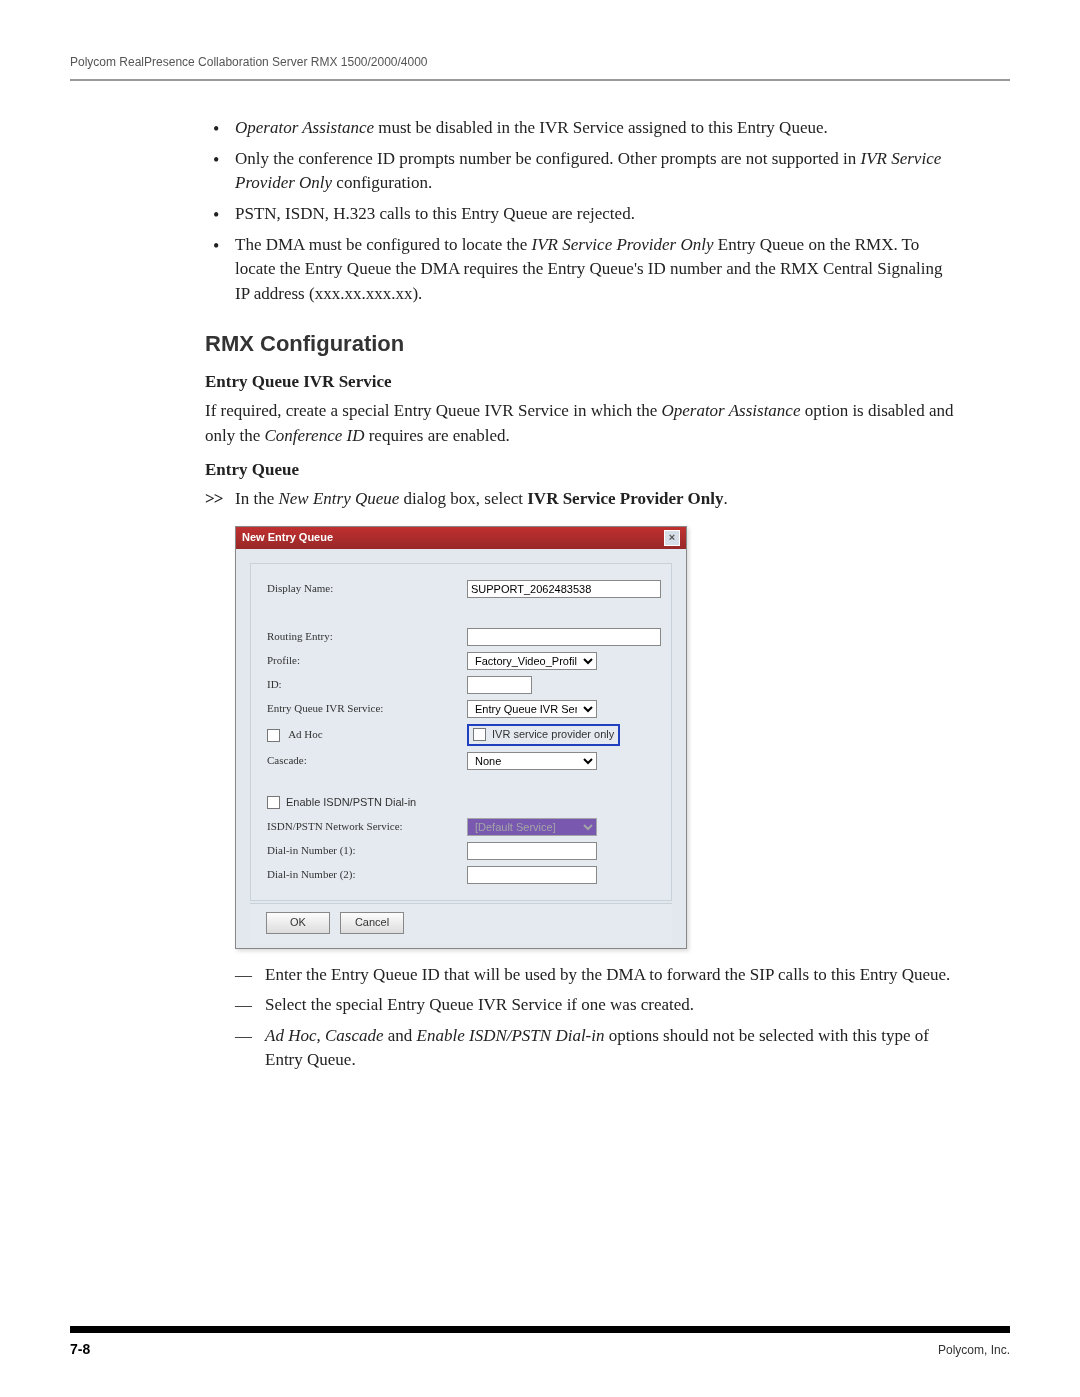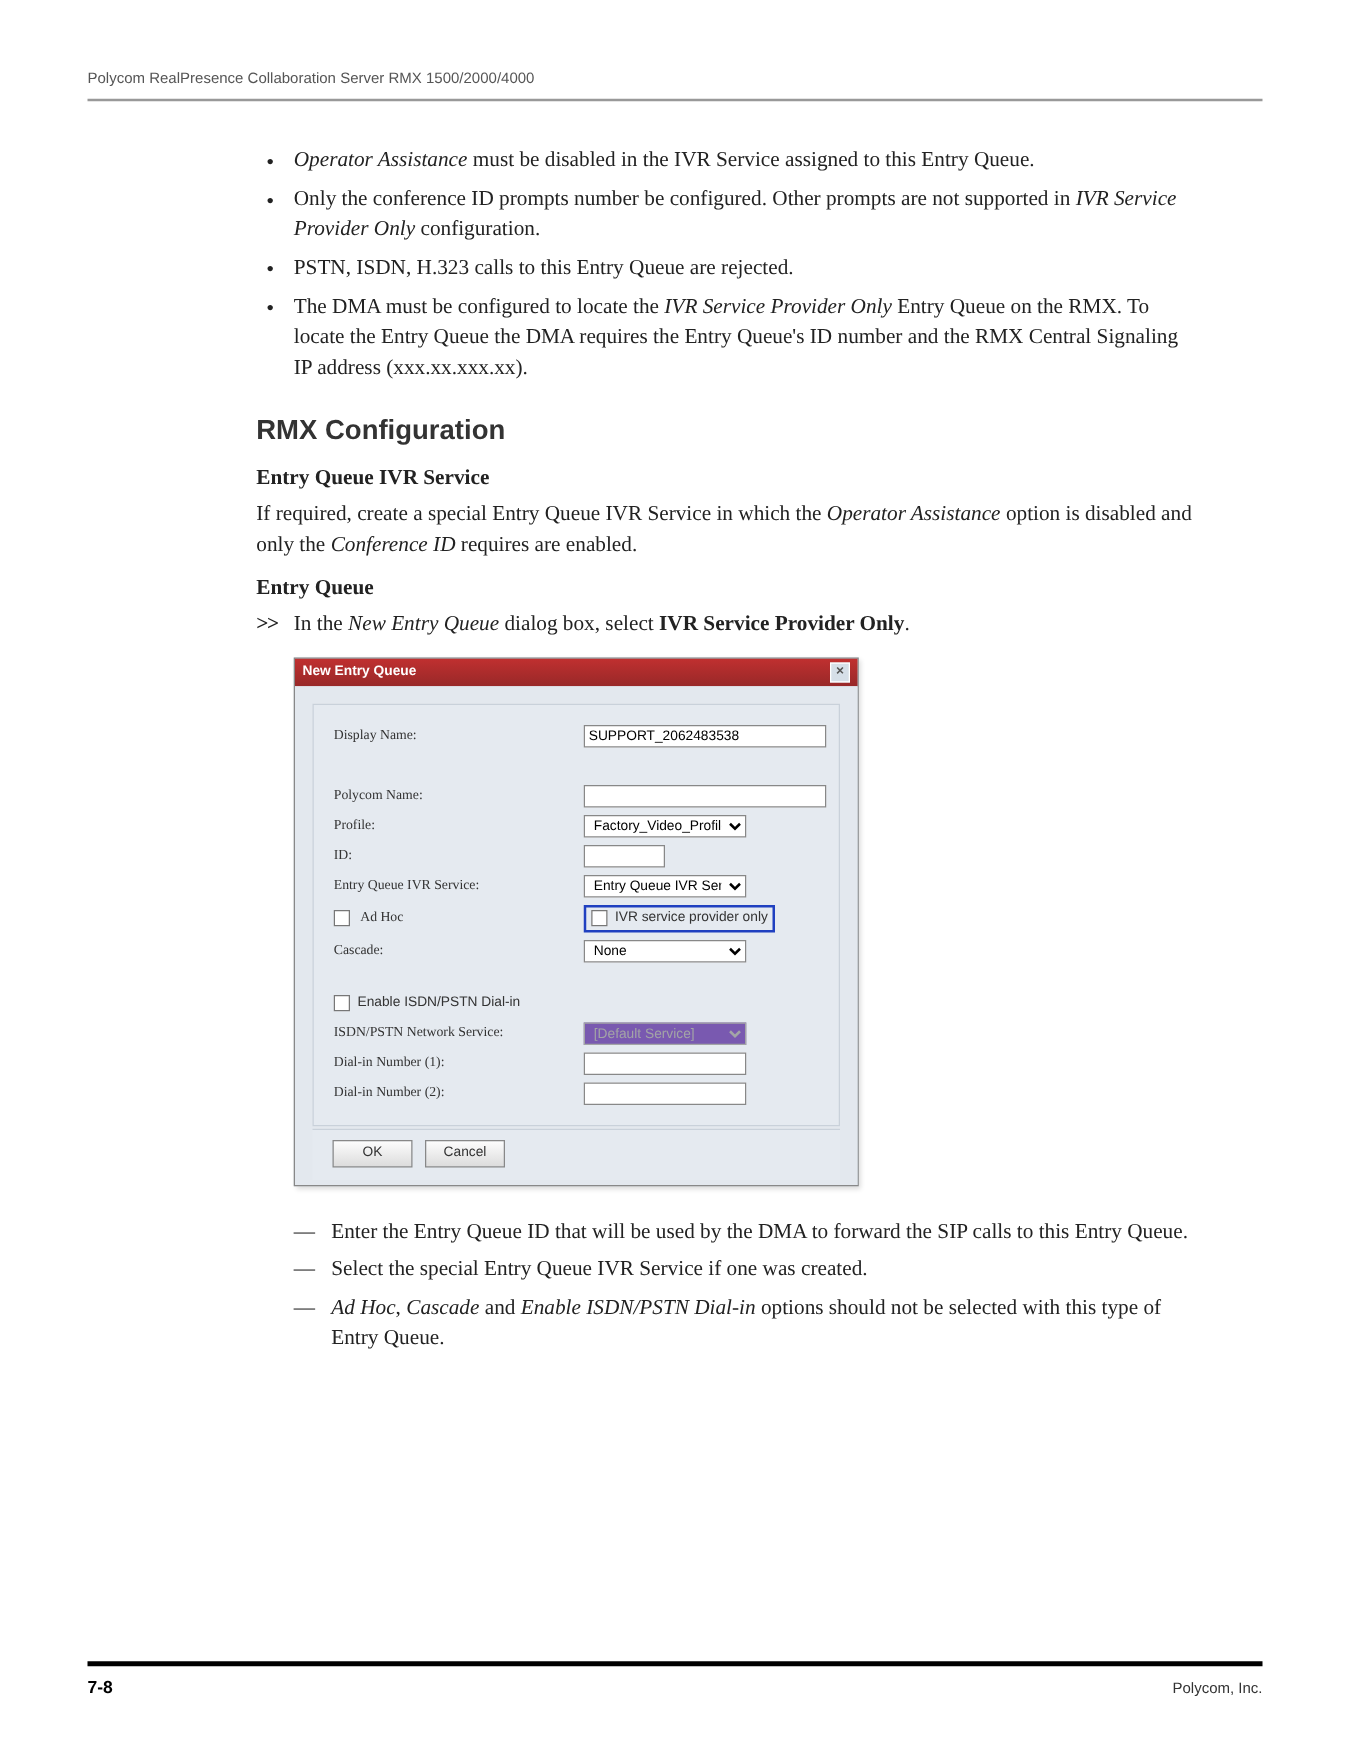--- a/index.html
+++ b/index.html
@@ -173,42 +173,42 @@
     height: 20px;
     font-size: 11px;
     text-align: center;
     line-height: 18px;
     border: 1px solid #888;
     background: linear-gradient(#fdfdfd, #dcdcdc);
   }
   .dash-list {
     list-style: none;
     padding: 0;
-    margin: 24px 0 0 30px;
+    margin: 14px 0 0 30px;
     font-family: Liberation Serif, serif;
   }
   .dash-list > li {
     position: relative;
     padding-left: 30px;
     margin-bottom: 6px;
   }
   .dash-list > li::before {
     content: "—";
     position: absolute;
     left: 0;
   }
   .footer {
     position: absolute;
     left: 70px;
     right: 70px;
     bottom: 40px;
     display: flex;
     justify-content: space-between;
     align-items: flex-end;
-    border-top: 4px solid #000000;
+    border-top: 7px solid #000000;
     padding-top: 8px;
     font-family: Arial, Helvetica, sans-serif;
   }
   .footer .page-num {
     font-weight: bold;
     font-size: 14px;
   }
   .footer .company {
     font-size: 12px;
     color: #333;
@@ -259,21 +259,21 @@
       <div class="dialog-body">
         <div class="dialog-panel">
 
           <div class="form-row">
             <span class="lbl">Display Name:</span>
             <input type="text" class="wide" value="SUPPORT_2062483538" style="">
           </div>
           <div style="height:24px"></div>
 
           <div class="form-row">
-            <span class="lbl">Polycom Name:</span>
+            <span class="lbl">Routing Entry:</span>
             <input type="text" class="wide" style="">
           </div>
 
           <div class="form-row">
             <span class="lbl">Profile:</span>
             <select>
               <option>Factory_Video_Profile</option>
             </select>
           </div>
 

